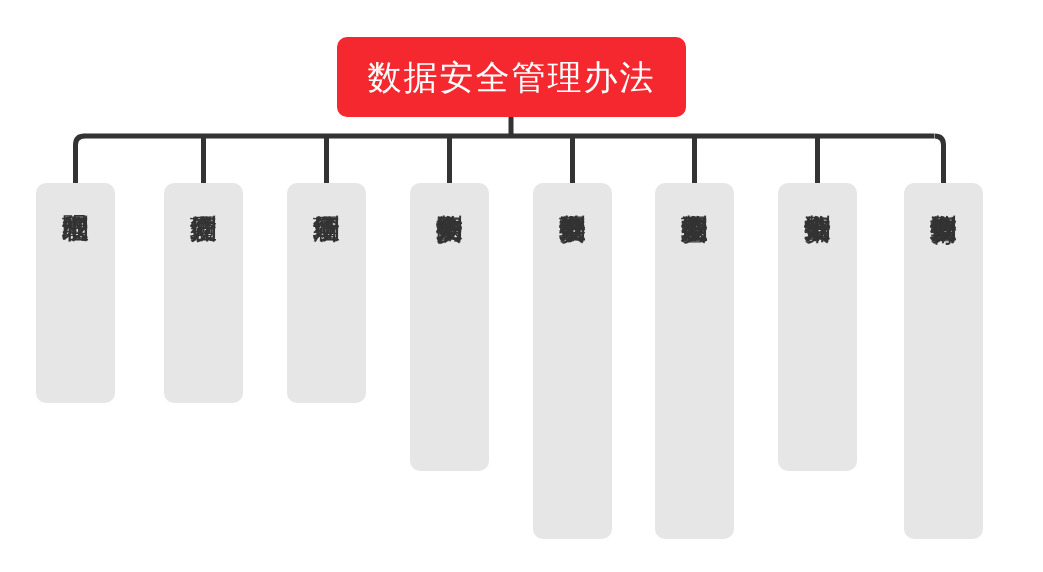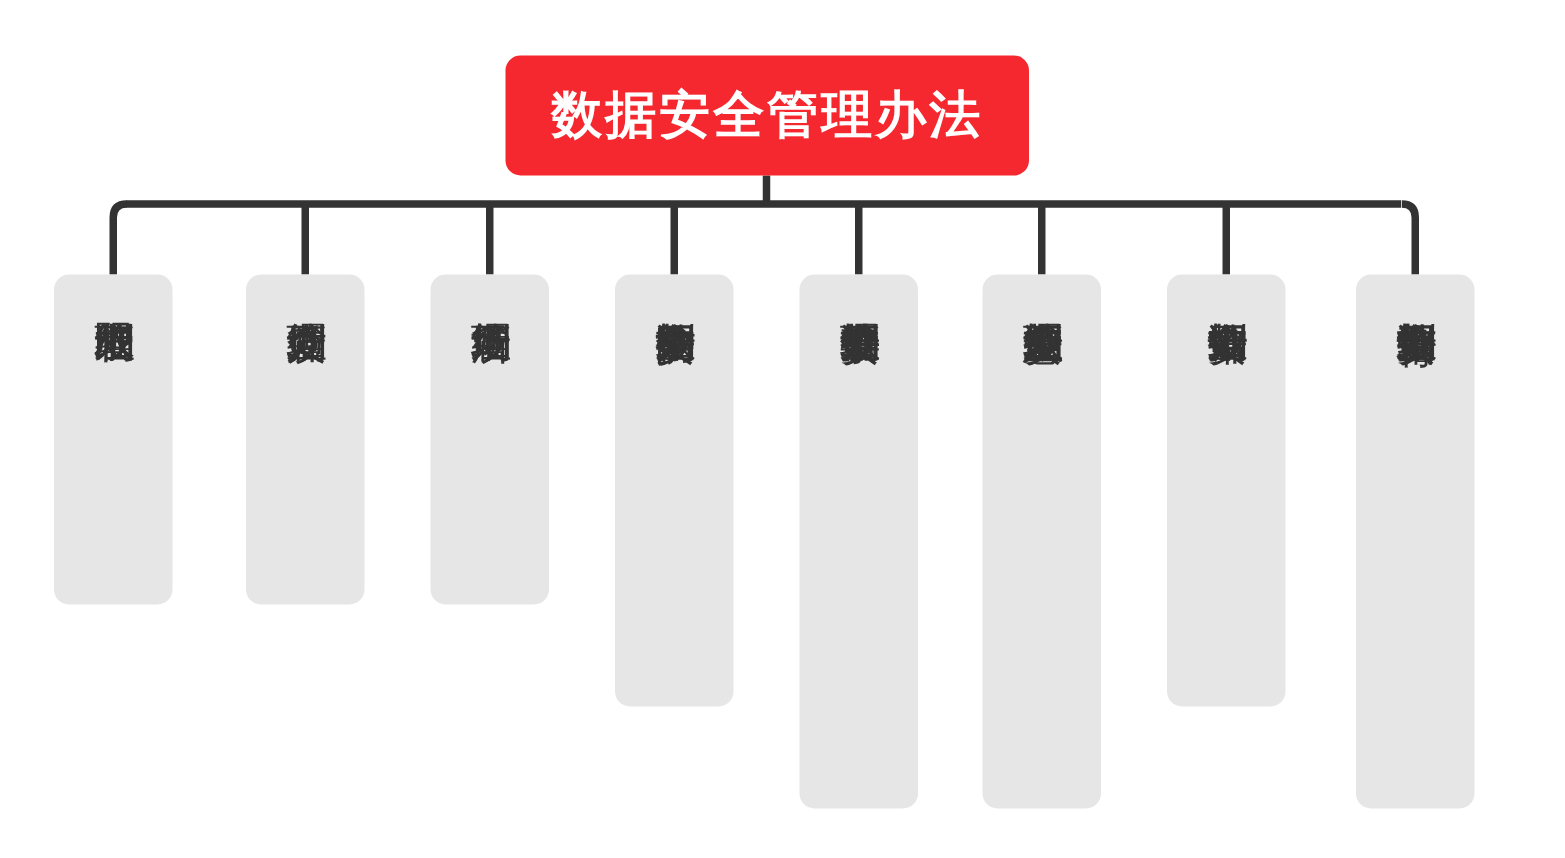--- a/index.html
+++ b/index.html
@@ -27,21 +27,21 @@
     width: 349px;
     height: 80px;
     border-radius: 10px;
     display: flex;
     align-items: center;
     justify-content: center;
     box-sizing: border-box;
   }
   .root-label {
     font-size: 34px;
-    font-weight: bold;
+    font-weight: normal;
     letter-spacing: 2px;
     line-height: 1;
     white-space: nowrap;
   }
   
   .connectors {
     position: absolute;
     left: 0;
     top: 0;
     width: 1043px;

